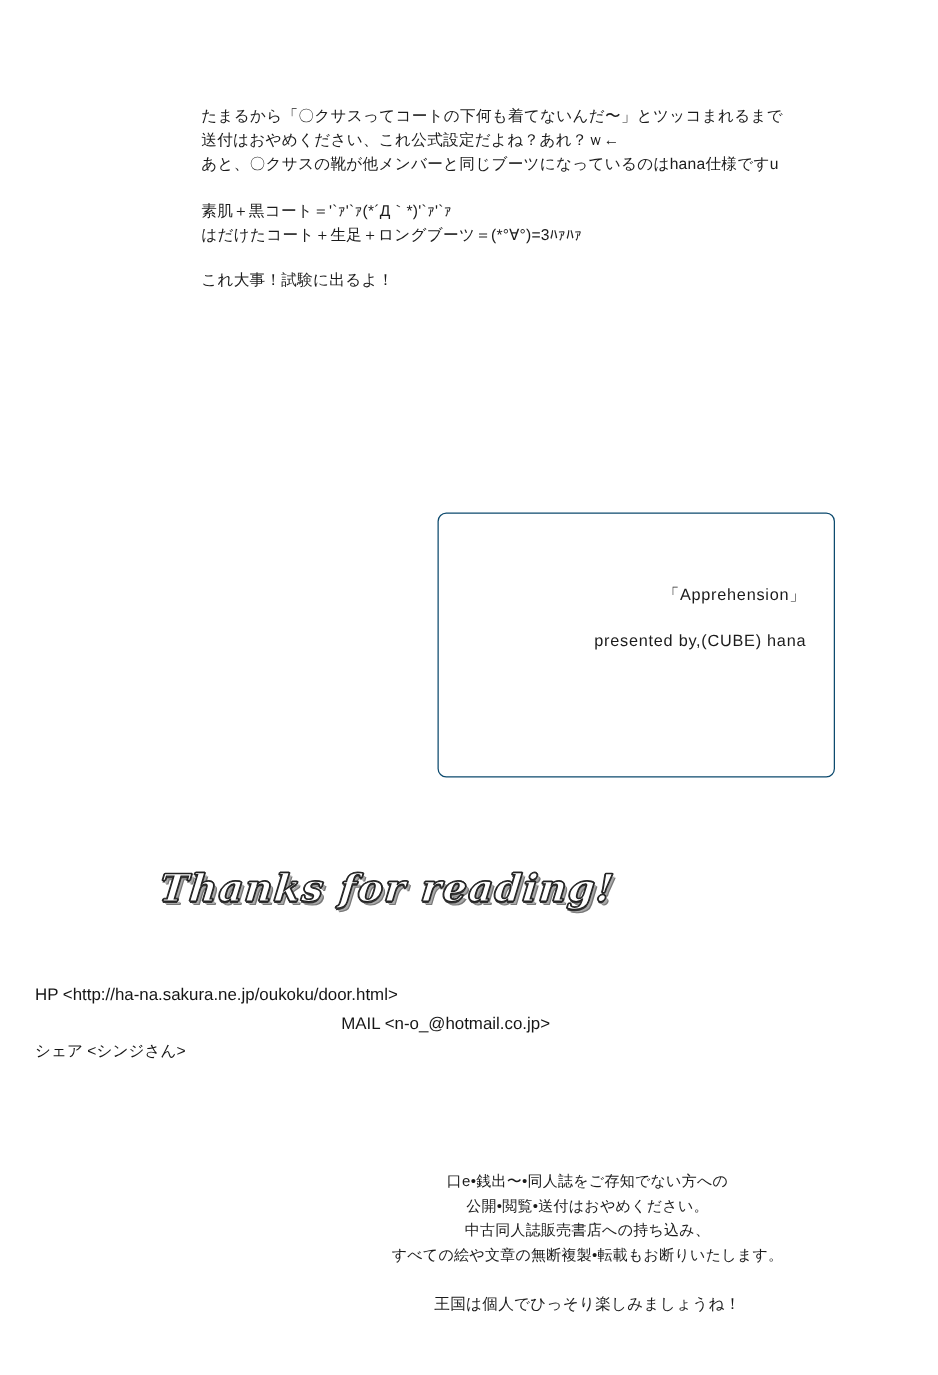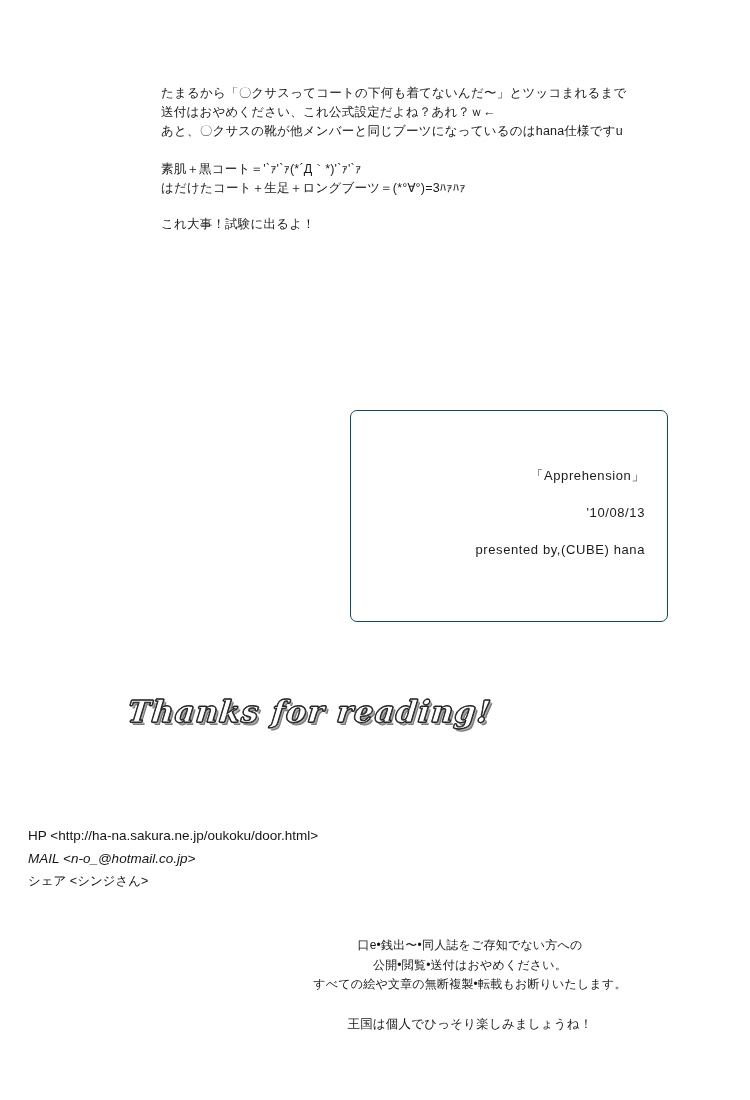--- a/index.html
+++ b/index.html
@@ -109,25 +109,23 @@
     width: 412px;
     text-align: center;
   }
   .contact div {
     font-size: 13.5px;
     line-height: 23px;
     color: #151515;
   }
   .contact .line-hp {
     text-align: left;
-    margin-top: 40px;
   }
   .contact .line-mail {
-    text-align: left;
-    font-style: italic;
+    text-align: right;
   }
   .contact .line-share {
     text-align: left;
     font-size: 12.5px;
   }
 
   
   .notice {
     position: absolute;
     left: 280px;
@@ -158,35 +156,35 @@
     <div class="gap"></div>
     <p>素肌＋黒コート＝'`ｧ'`ｧ(*´Д｀*)'`ｧ'`ｧ</p>
     <p>はだけたコート＋生足＋ロングブーツ＝(*°∀°)=3ﾊｧﾊｧ</p>
     <div class="gap-small"></div>
     <p>これ大事！試験に出るよ！</p>
   </div>
 
   <div class="credit-box">
     <div class="credit-inner">
       <div class="credit-title">「Apprehension」</div>
-      <div class="credit-date">'10/08/13</div>
       <div class="credit-presented">presented by,(CUBE) hana</div>
     </div>
   </div>
 
   <div class="thanks">
     <div class="thanks-text">Thanks for reading!</div>
   </div>
 
   <div class="contact">
     <div class="line-hp">HP &lt;http://ha-na.sakura.ne.jp/oukoku/door.html&gt;</div>
     <div class="line-mail">MAIL &lt;n-o_@hotmail.co.jp&gt;</div>
     <div class="line-share">シェア &lt;シンジさん&gt;</div>
   </div>
 
   <div class="notice">
     <div>口e•銭出〜•同人誌をご存知でない方への</div>
     <div>公開•閲覧•送付はおやめください。</div>
+    <div>中古同人誌販売書店への持ち込み、</div>
     <div>すべての絵や文章の無断複製•転載もお断りいたします。</div>
     <div class="final">王国は個人でひっそり楽しみましょうね！</div>
   </div>
 
 </div>
 
 </body></html>

